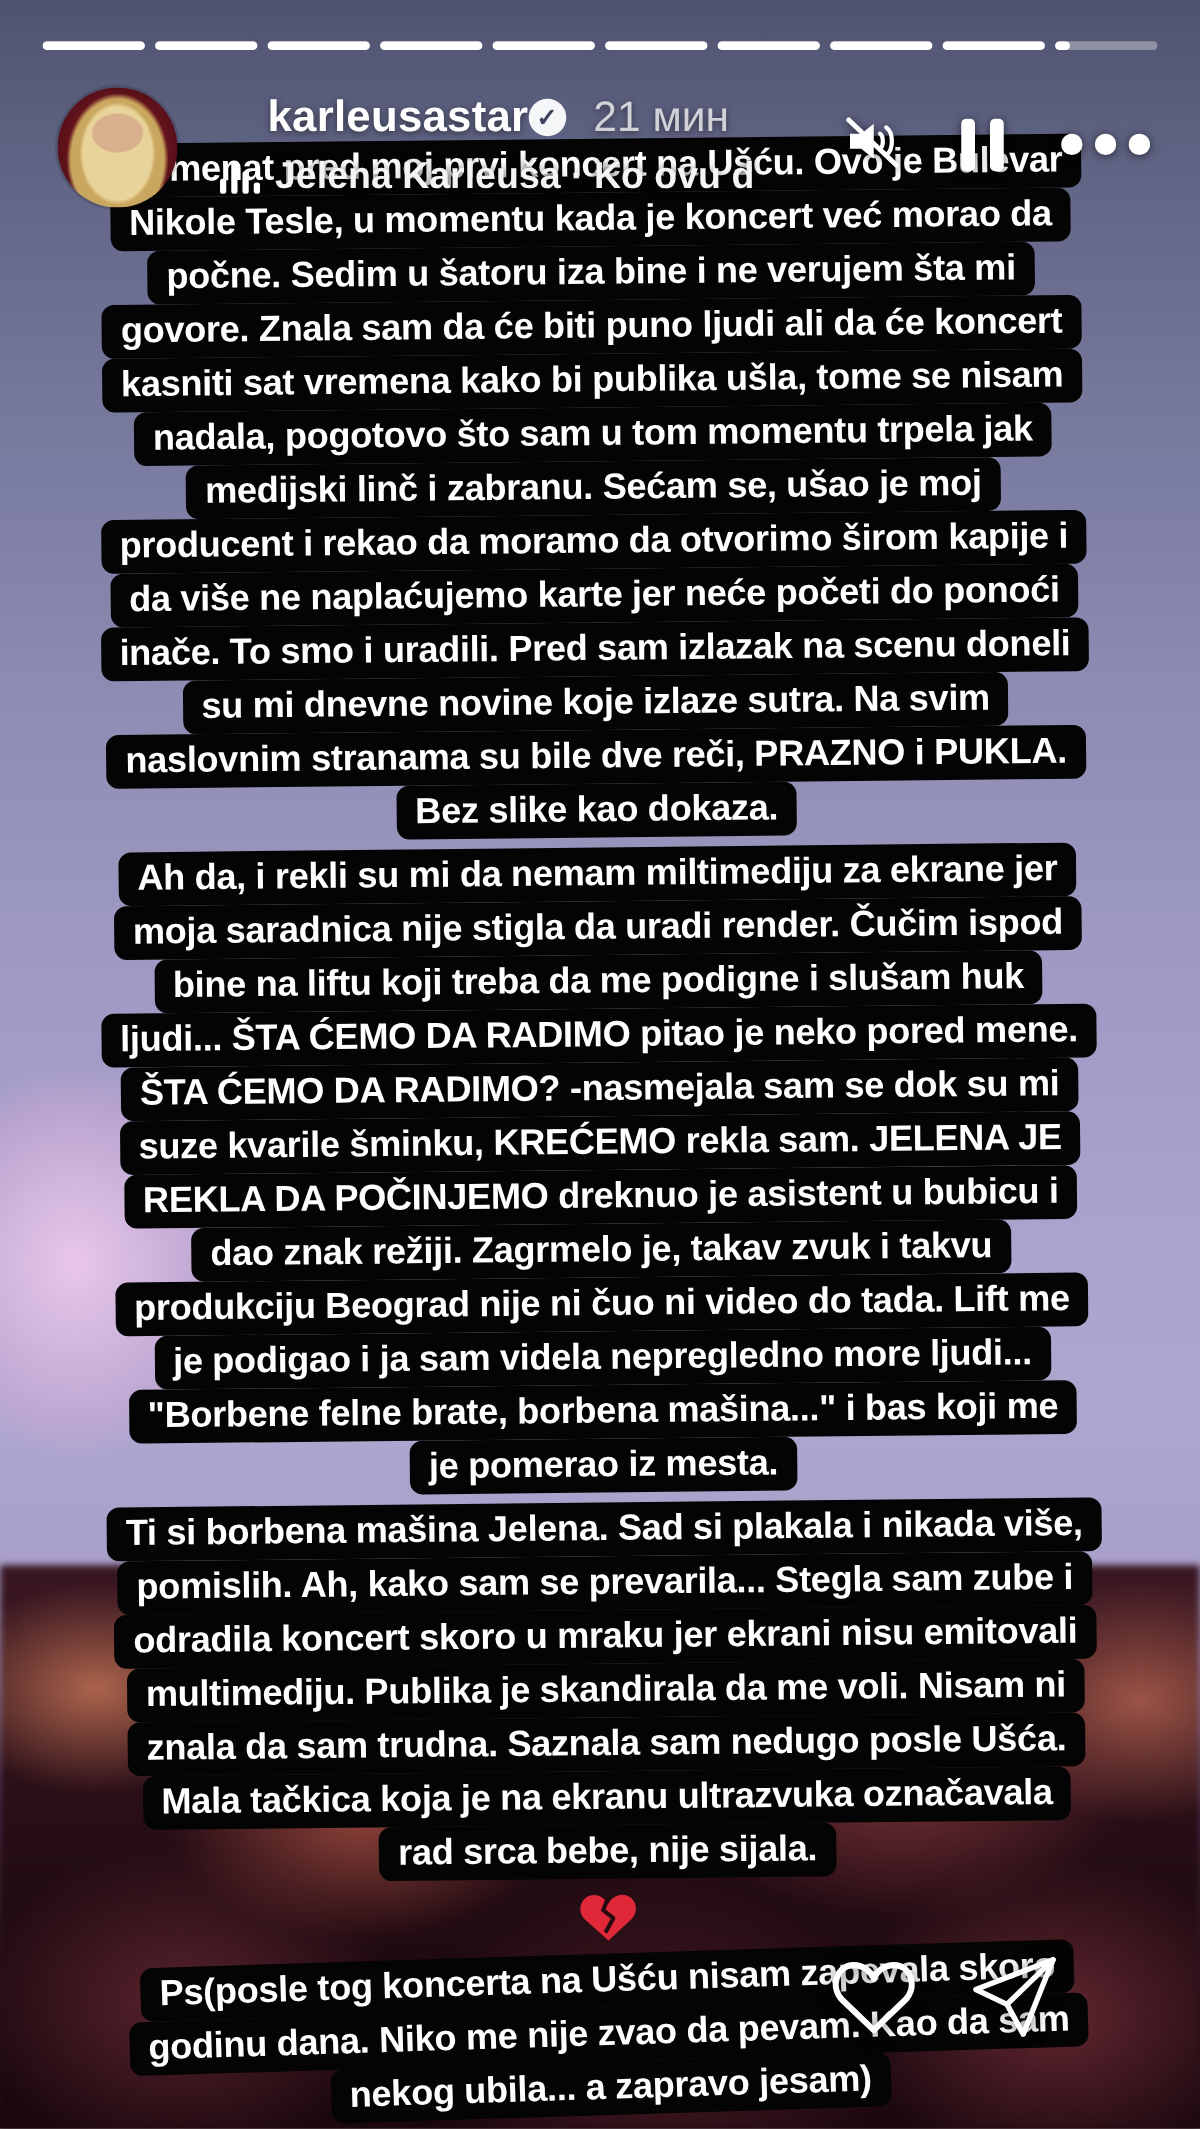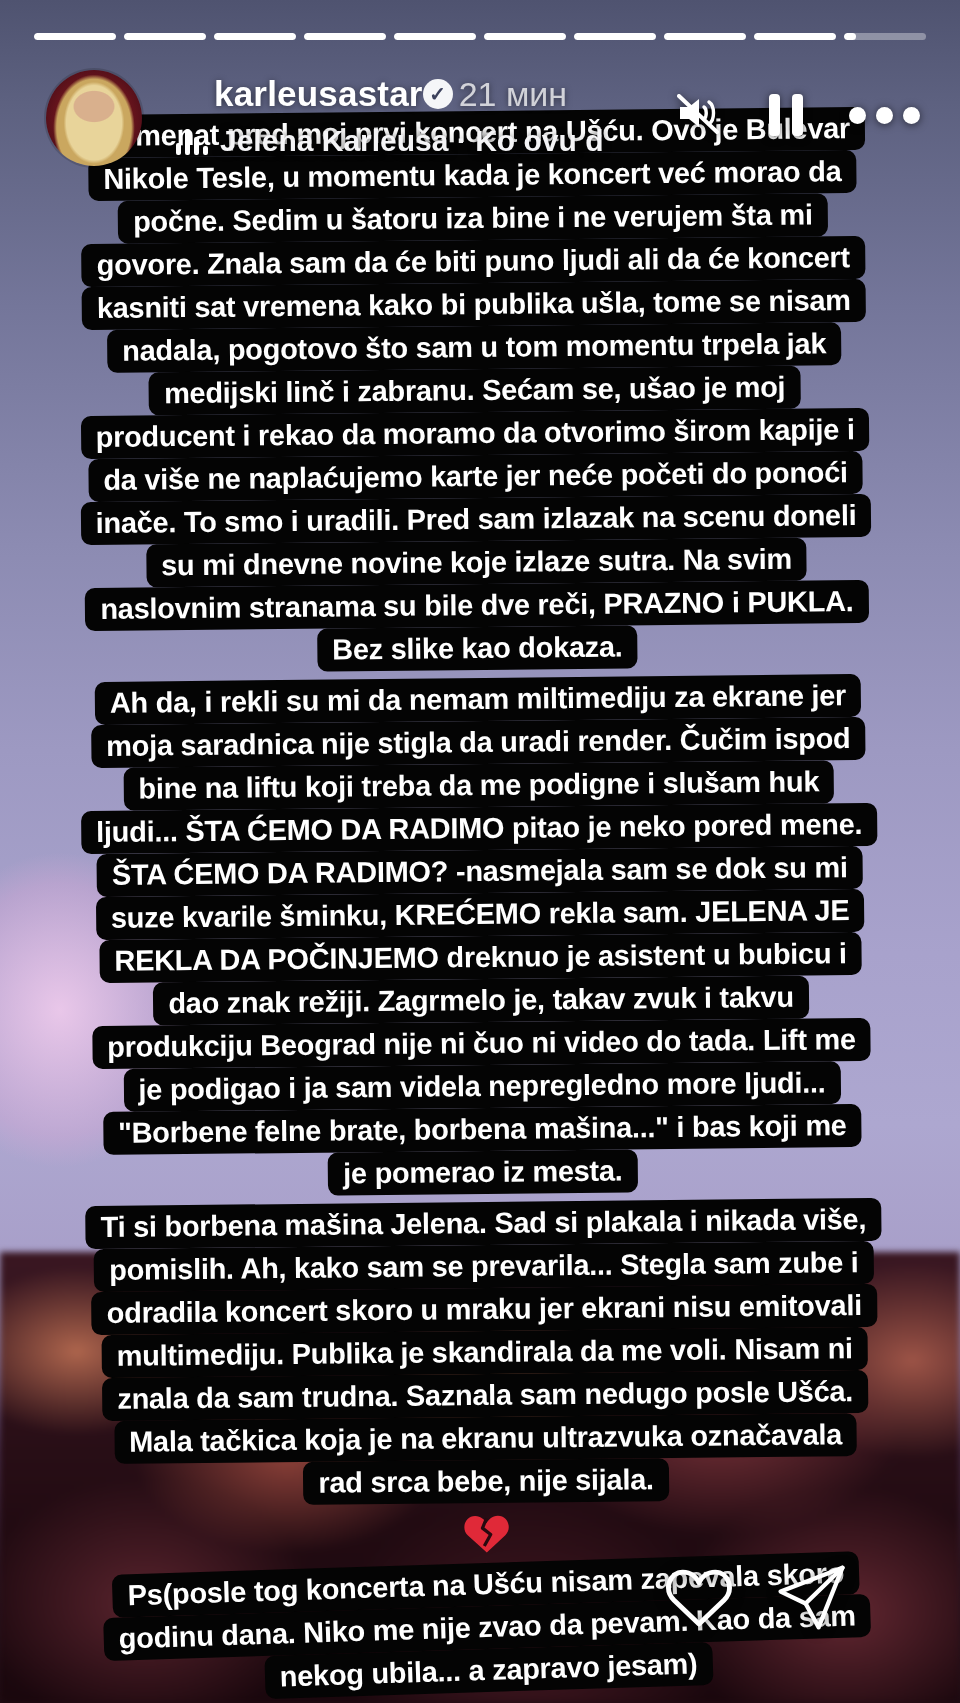--- a/index.html
+++ b/index.html
@@ -33,21 +33,21 @@
       radial-gradient(34px 26px at 50% 38%, #d9b08d 0 58%, transparent 62%),
       radial-gradient(46px 62px at 50% 55%, #e8d49a 0 60%, transparent 66%),
       radial-gradient(60px 78px at 50% 60%, #caa75f 0 62%, transparent 68%),
       radial-gradient(closest-side,#8c2026,#6e161d 70%,#57101a 100%);
     box-shadow:0 0 0 2px rgba(0,0,0,.15);}
   .user-row{position:absolute;left:214px;top:74px;display:flex;align-items:center;z-index:6;
     text-shadow:0 1px 6px rgba(0,0,0,.5);}
   .username{color:#fff;font-size:35px;font-weight:bold;letter-spacing:.2px;}
   .badge{width:30px;height:30px;border-radius:50%;background:#f5f6f8;color:#3c415c;font-size:20px;
     font-weight:bold;display:flex;align-items:center;justify-content:center;text-shadow:none;}
-  .timestamp{color:rgba(255,255,255,.75);font-size:34px;margin-left:6px;}
+  .timestamp{color:rgba(255,255,255,.75);font-size:34px;margin-left:22px;}
   .music-row{position:absolute;left:176px;top:124px;display:flex;align-items:center;gap:12px;z-index:6;
     color:#f4f4f6;font-size:30px;font-weight:bold;text-shadow:0 1px 8px rgba(0,0,0,.8);justify-content:space-between;}
   .eq{display:flex;align-items:flex-end;gap:4px;height:28px;}
   .eq i{display:block;width:5px;background:#fff;border-radius:2px;}
   .eq i:nth-child(1){height:12px}.eq i:nth-child(2){height:26px}
   .eq i:nth-child(3){height:18px}.eq i:nth-child(4){height:9px}
   .top-icons{position:absolute;right:40px;top:88px;display:flex;align-items:center;gap:46px;z-index:6;
     filter:drop-shadow(0 1px 4px rgba(0,0,0,.6));}
   .pause{display:flex;gap:12px;}
   .pause i{display:block;width:11px;height:42px;background:#fff;border-radius:4px;}

